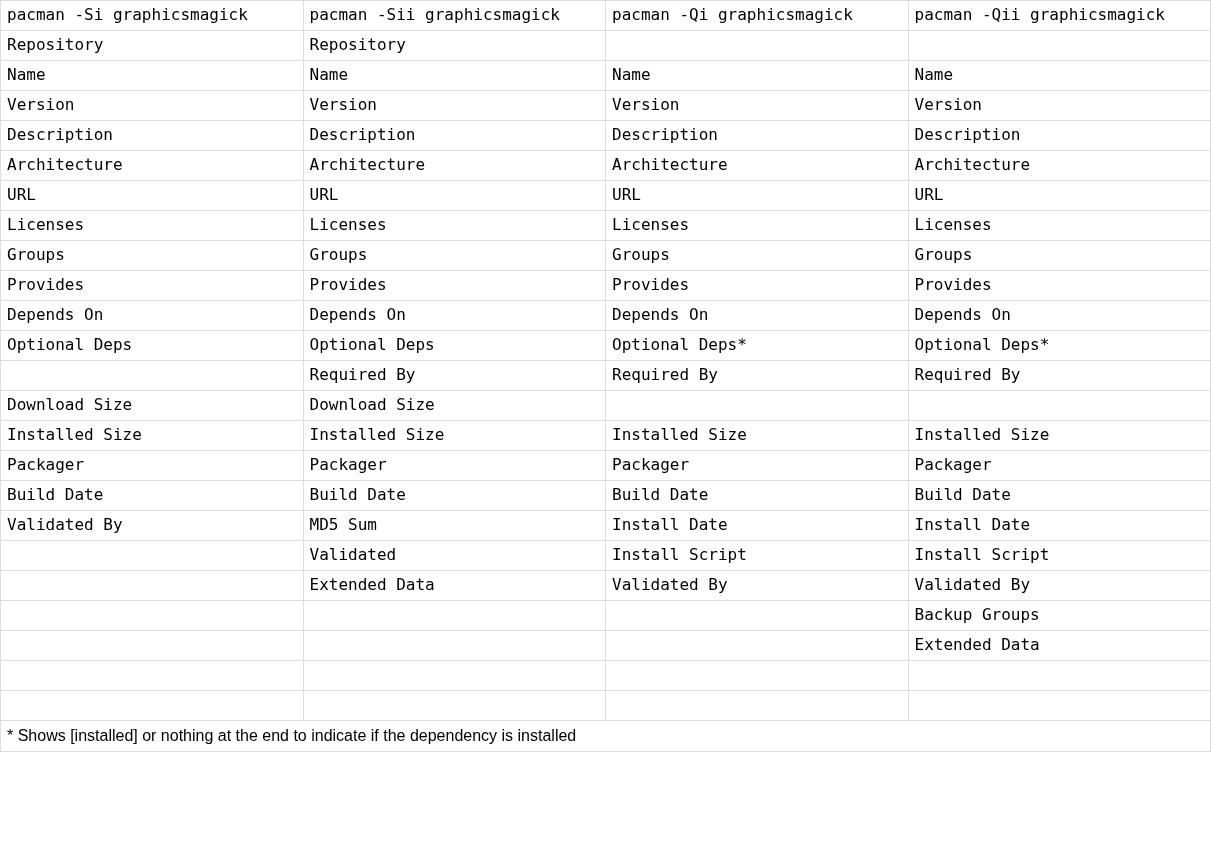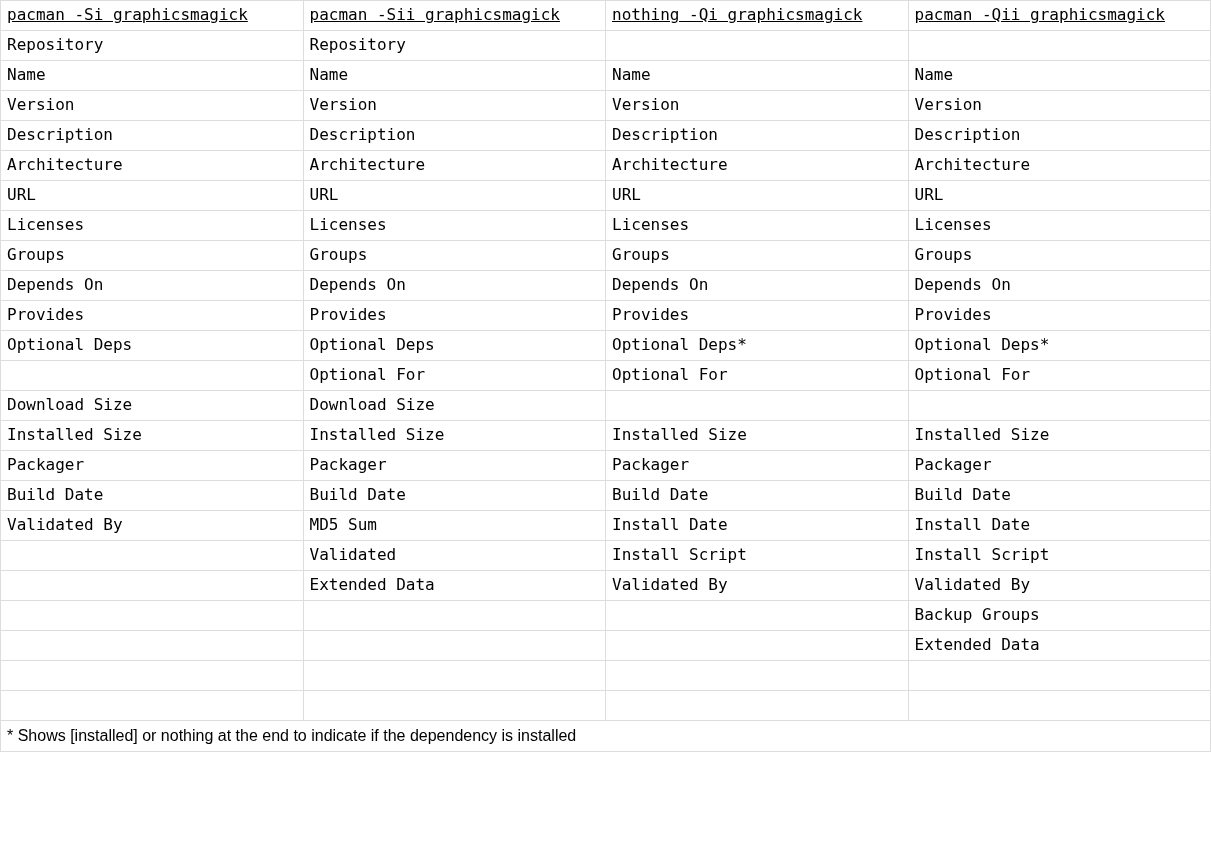--- a/index.html
+++ b/index.html
@@ -25,21 +25,20 @@
       padding: 4px 6px;
       text-align: left;
       vertical-align: top;
       height: 30px;
       font-size: 16px;
     }
     th {
       font-family: "DejaVu Sans Mono", "Liberation Mono", Consolas, monospace;
       font-weight: normal;
       background: #ffffff;
-      text-decoration: underline;
     }
     td.field-cell {
       font-family: "DejaVu Sans Mono", "Liberation Mono", Consolas, monospace;
       font-size: 16px;
     }
     tfoot td.footnote {
       font-family: Arial, Helvetica, sans-serif;
       font-size: 16px;
       padding-top: 6px;
       padding-bottom: 6px;
@@ -47,21 +46,21 @@
   </style>
 </head>
 <body>
 
 <div class="table-container">
   <table>
     <thead>
       <tr>
         <th>pacman -Si graphicsmagick</th>
         <th>pacman -Sii graphicsmagick</th>
-        <th>nothing -Qi graphicsmagick</th>
+        <th>pacman -Qi graphicsmagick</th>
         <th>pacman -Qii graphicsmagick</th>
       </tr>
     </thead>
     <tbody id="table-body">
     <tr>
           <td class="field-cell">Repository</td>
           <td class="field-cell">Repository</td>
           <td class="field-cell"></td>
           <td class="field-cell"></td>
         </tr>
@@ -101,42 +100,42 @@
           <td class="field-cell">Licenses</td>
           <td class="field-cell">Licenses</td>
         </tr>
         <tr>
           <td class="field-cell">Groups</td>
           <td class="field-cell">Groups</td>
           <td class="field-cell">Groups</td>
           <td class="field-cell">Groups</td>
         </tr>
         <tr>
-          <td class="field-cell">Depends On</td>
-          <td class="field-cell">Depends On</td>
-          <td class="field-cell">Depends On</td>
-          <td class="field-cell">Depends On</td>
-        </tr>
-        <tr>
-          <td class="field-cell">Provides</td>
-          <td class="field-cell">Provides</td>
-          <td class="field-cell">Provides</td>
-          <td class="field-cell">Provides</td>
+          <td class="field-cell">Provides</td>
+          <td class="field-cell">Provides</td>
+          <td class="field-cell">Provides</td>
+          <td class="field-cell">Provides</td>
+        </tr>
+        <tr>
+          <td class="field-cell">Depends On</td>
+          <td class="field-cell">Depends On</td>
+          <td class="field-cell">Depends On</td>
+          <td class="field-cell">Depends On</td>
         </tr>
         <tr>
           <td class="field-cell">Optional Deps</td>
           <td class="field-cell">Optional Deps</td>
           <td class="field-cell">Optional Deps*</td>
           <td class="field-cell">Optional Deps*</td>
         </tr>
         <tr>
           <td class="field-cell"></td>
-          <td class="field-cell">Optional For</td>
-          <td class="field-cell">Optional For</td>
-          <td class="field-cell">Optional For</td>
+          <td class="field-cell">Required By</td>
+          <td class="field-cell">Required By</td>
+          <td class="field-cell">Required By</td>
         </tr>
         <tr>
           <td class="field-cell">Download Size</td>
           <td class="field-cell">Download Size</td>
           <td class="field-cell"></td>
           <td class="field-cell"></td>
         </tr>
         <tr>
           <td class="field-cell">Installed Size</td>
           <td class="field-cell">Installed Size</td>

